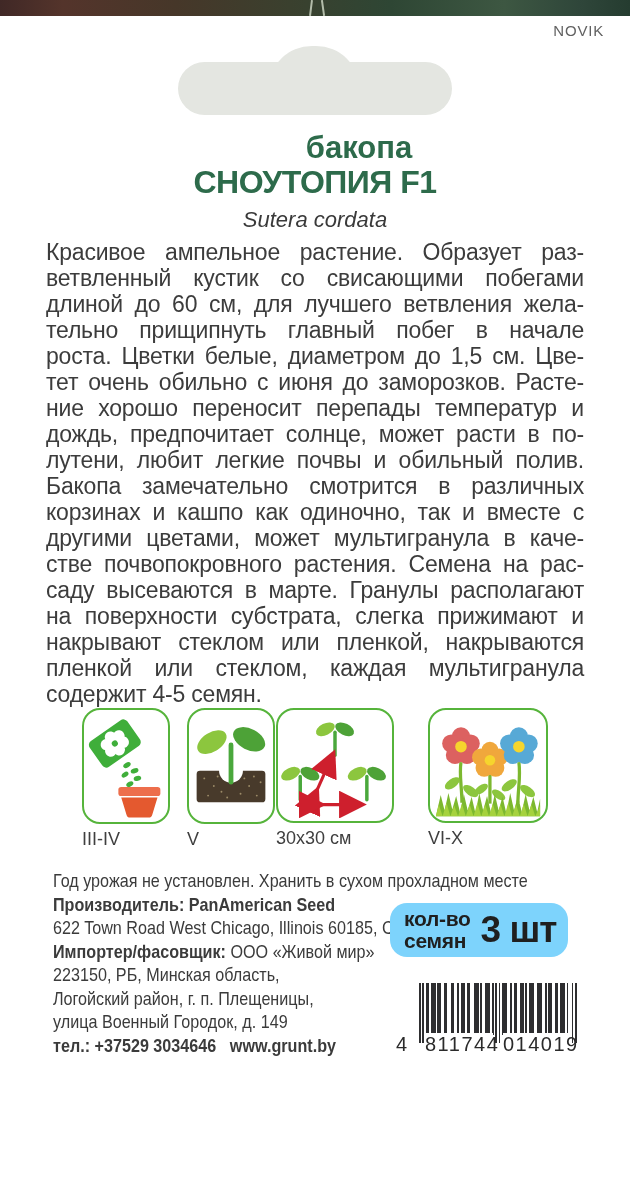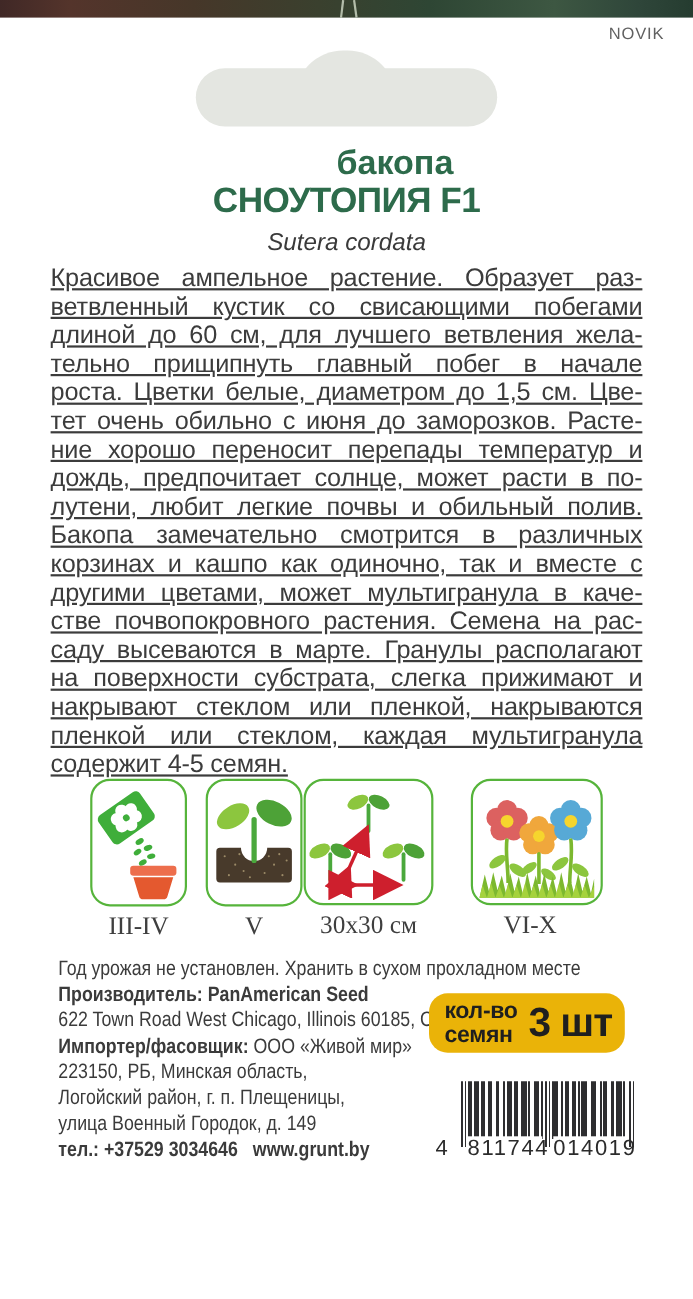--- a/index.html
+++ b/index.html
@@ -23,38 +23,38 @@
   .slot-body{position:absolute;left:178px;top:62px;width:274px;height:53px;background:#e4e6e1;border-radius:27px;}
   
   .t-cat{position:absolute;left:0;top:130px;width:630px;text-align:center;
     font-size:31px;font-weight:600;color:#2d6b4b;padding-left:44px;}
   .t-var{position:absolute;left:0;top:164px;width:630px;text-align:center;
     font-size:32px;font-weight:700;color:#2d6b4b;letter-spacing:-.5px;}
   .t-lat{position:absolute;left:0;top:207px;width:630px;text-align:center;
     font-size:22px;font-style:italic;color:#3a3a3a;}
   
   .desc{position:absolute;left:46px;top:239px;width:538px;font-size:23px;line-height:26px;color:#3c3c3c;letter-spacing:-.2px;}
-  .pline{text-align:justify;text-align-last:justify;text-justify:inter-word;white-space:nowrap;text-decoration:underline;}
+  .pline{text-align:justify;text-align-last:justify;text-justify:inter-word;white-space:nowrap;}
   .pline.last{text-align-last:left;white-space:normal;}
   
   .icon-cell{position:absolute;top:708px;}
   .icon-box{border:2.5px solid #56b43b;border-radius:18px;background:#fff;box-sizing:border-box;}
-  .icon-label{text-align:center;font-size:23px;color:#3f3f3f;margin-top:5px;font-family:Liberation Serif, serif;}
+  .icon-label{text-align:left;font-size:18px;color:#3f3f3f;margin-top:5px;}
   .c1{left:82px;width:88px;}  .c1 .icon-box{width:88px;height:116px;}
   .c2{left:187px;width:88px;} .c2 .icon-box{width:88px;height:116px;}
   .c3{left:276px;width:118px;}.c3 .icon-box{width:118px;height:115px;}
   .c4{left:428px;width:108px;}.c4 .icon-box{width:120px;height:115px;}
   .icon-box svg{display:block;width:100%;height:100%;}
   
   .footer{position:absolute;left:53px;top:869px;width:560px;font-size:19px;line-height:23.5px;
     transform:scaleX(.85);transform-origin:left top;color:#3b3b3b;white-space:nowrap;}
   .footer .b{font-weight:700;}
   .footer .site{margin-left:16px;}
   
-  .badge{position:absolute;left:390px;top:903px;width:178px;height:54px;background:#eab308;border-radius:17px;
+  .badge{position:absolute;left:390px;top:903px;width:178px;height:54px;background:#7dd3fc;border-radius:17px;
     display:flex;align-items:center;z-index:3;}
   .badge .lbl{margin-left:14px;font-weight:700;font-size:21px;line-height:22px;color:#1f1f1f;letter-spacing:-.3px;}
   .badge .val{margin-left:10px;font-weight:700;font-size:37px;color:#1f1f1f;letter-spacing:-1px;}
   
   .barcode{position:absolute;left:394px;top:983px;width:196px;height:78px;}
   .barcode svg{position:absolute;left:24px;top:0;}
   .bc-num{position:absolute;font-size:20px;color:#2b2b2b;background:#fff;top:50px;}
   .bc-first{left:2px;background:transparent;}
   .bc-g1{left:31px;width:68px;text-align:left;letter-spacing:1.5px;}
   .bc-g2{left:109px;width:68px;text-align:center;letter-spacing:1.5px;}

